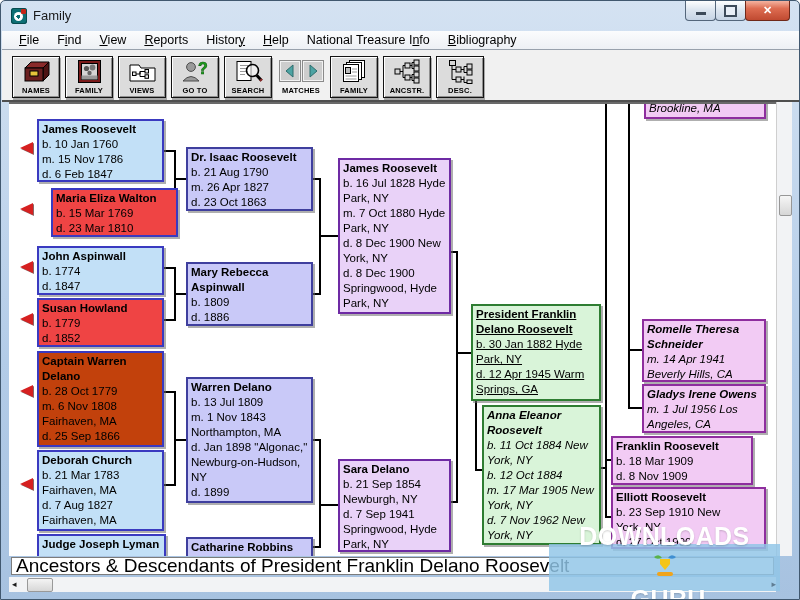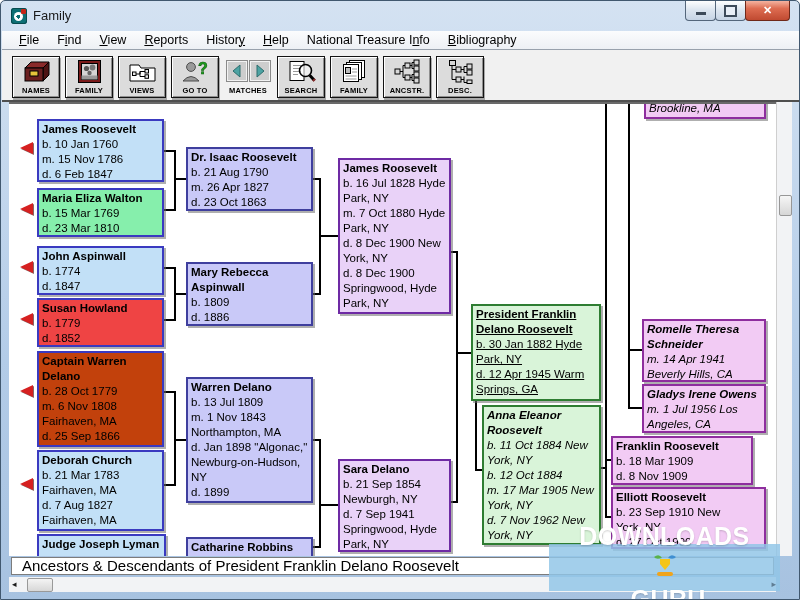--- a/index.html
+++ b/index.html
@@ -46,21 +46,21 @@
   .pbox.vbottom{display:flex;flex-direction:column;justify-content:flex-end;}
   .pline{white-space:nowrap;}
   .seg{position:absolute;background:#000;}
   .tri{position:absolute;width:0;height:0;border-top:6px solid transparent;border-bottom:6px solid transparent;
     border-right:13px solid #d62020;filter:drop-shadow(1px 1px 0 rgba(60,0,0,.6));}
   
   .vscroll{position:absolute;left:775px;top:101px;width:16px;height:454px;background:#f2f3f5;border-left:1px solid #cfcfcf;box-sizing:border-box;}
   .vthumb{position:absolute;left:2px;top:93px;width:11px;height:19px;background:linear-gradient(#f6f6f6,#d6d6d6);
     border:1px solid #979797;border-radius:2px;}
   .statusfield{position:absolute;left:10px;top:556px;width:763px;height:18px;background:#fff;border:1px solid #7c7c7c;
-    box-sizing:border-box;font-size:15px;line-height:16px;padding-left:10px;color:#000;white-space:nowrap;overflow:hidden;}
+    box-sizing:border-box;font-size:19px;line-height:16px;padding-left:4px;color:#000;white-space:nowrap;overflow:hidden;}
   .hscroll{position:absolute;left:8px;top:576px;width:767px;height:15px;background:#f2f3f5;}
   .harrow{position:absolute;left:3px;top:2px;font-size:9px;color:#1a1a1a;}
   .hthumb{position:absolute;left:18px;top:1px;width:24px;height:12px;background:linear-gradient(#f4f4f4,#d7d7d7);
     border:1px solid #999;border-radius:2px;}
   
   .watermark{position:absolute;left:548px;top:543px;width:231px;height:47px;background:rgba(144,197,231,.83);
     display:flex;align-items:center;justify-content:center;z-index:60;flex-direction:column;}
   .wm-text{color:#fff;font-weight:bold;font-size:25px;letter-spacing:.4px;text-shadow:0 1px 2px rgba(0,0,0,.18);white-space:nowrap;}
   .wm-logo{margin:0 1px;}
   .wm-caret{position:absolute;right:4px;bottom:2px;color:#5f7d93;font-size:9px;line-height:9px;}
@@ -135,44 +135,44 @@
       <div class="tbtn">
         <span class="ic">
           <svg width="29" height="25" viewBox="0 0 29 25">
             <circle cx="10" cy="8" r="4.4" fill="#9a9a9a" stroke="#4d4d4d"></circle>
             <path d="M2,22 q8,-9 16,0 z" fill="#9a9a9a" stroke="#4d4d4d"></path>
             <text x="17" y="15" font-size="16" font-weight="bold" fill="#1da11d" stroke="#0a5a0a" stroke-width="0.6" font-family="Liberation Sans,sans-serif">?</text>
           </svg>
         </span>
         <div class="lbl">GO TO</div>
       </div>
+      <div class="tbtn">
+        <span class="ic">
+          <svg width="29" height="25" viewBox="0 0 29 25">
+            <rect x="3" y="2.5" width="14" height="19" fill="#fff" stroke="#000"></rect>
+            <path d="M6,6.5h8M6,9.5h8M6,12.5h8M6,15.5h5" stroke="#999"></path>
+            <circle cx="18.5" cy="11.5" r="6" fill="rgba(255,255,255,0.55)" stroke="#000" stroke-width="1.6"></circle>
+            <line x1="22.7" y1="16.3" x2="27.5" y2="21.5" stroke="#000" stroke-width="3"></line>
+            <line x1="26.3" y1="20.2" x2="27.7" y2="21.7" stroke="#8a2a2a" stroke-width="3"></line>
+          </svg>
+        </span>
+        <div class="lbl">SEARCH</div>
+      </div>
       <div class="tbtn flat">
         <span class="ic">
           <svg width="45" height="23" viewBox="0 0 45 23">
             <rect x="0.5" y="0.5" width="21" height="21" fill="#cdcdcd" stroke="#8a8a8a"></rect>
             <rect x="1.5" y="1.5" width="19" height="19" fill="none" stroke="#f2f2f2"></rect>
             <polygon points="14,5 7,11 14,17" fill="#4da3a3" stroke="#2d6d6d"></polygon>
             <rect x="23.5" y="0.5" width="21" height="21" fill="#cdcdcd" stroke="#8a8a8a"></rect>
             <rect x="24.5" y="1.5" width="19" height="19" fill="none" stroke="#f2f2f2"></rect>
             <polygon points="31,5 38,11 31,17" fill="#4da3a3" stroke="#2d6d6d"></polygon>
           </svg>
         </span>
         <div class="lbl">MATCHES</div>
-      </div>
-      <div class="tbtn">
-        <span class="ic">
-          <svg width="29" height="25" viewBox="0 0 29 25">
-            <rect x="3" y="2.5" width="14" height="19" fill="#fff" stroke="#000"></rect>
-            <path d="M6,6.5h8M6,9.5h8M6,12.5h8M6,15.5h5" stroke="#999"></path>
-            <circle cx="18.5" cy="11.5" r="6" fill="rgba(255,255,255,0.55)" stroke="#000" stroke-width="1.6"></circle>
-            <line x1="22.7" y1="16.3" x2="27.5" y2="21.5" stroke="#000" stroke-width="3"></line>
-            <line x1="26.3" y1="20.2" x2="27.7" y2="21.7" stroke="#8a2a2a" stroke-width="3"></line>
-          </svg>
-        </span>
-        <div class="lbl">SEARCH</div>
       </div>
       <div class="tbtn">
         <span class="ic">
           <svg width="27" height="25" viewBox="0 0 27 25">
             <rect x="8.5" y="1.5" width="15" height="17" fill="#fff" stroke="#000"></rect>
             <rect x="5.5" y="3.5" width="15" height="17" fill="#fff" stroke="#000"></rect>
             <rect x="2.5" y="5.5" width="15" height="17" fill="#fff" stroke="#000"></rect>
             <rect x="4.5" y="8.5" width="5" height="6" fill="#bbb" stroke="#000"></rect>
             <path d="M11,10h5M11,13h5M4.5,17h11M4.5,20h11" stroke="#999"></path>
           </svg>
@@ -243,21 +243,21 @@
       <div class="seg" style="left: 598px; top: 412px; width: 4px; height: 2px;"></div>
       <div class="seg" style="left: 619px; top: 0px; width: 2px; height: 305px;"></div>
       <div class="seg" style="left: 621px; top: 245px; width: 12px; height: 2px;"></div>
       <div class="seg" style="left: 621px; top: 303px; width: 12px; height: 2px;"></div>
       <div class="pbox" style="left: 28px; top: 15px; width: 127px; height: 63px; background: rgb(194, 224, 247); border-color: rgb(58, 58, 192);">
         <div class="pname">James Roosevelt</div>
         <div class="pline">b. 10 Jan 1760</div>
         <div class="pline">m. 15 Nov 1786</div>
         <div class="pline">d. 6 Feb 1847</div>
       </div>
-      <div class="pbox" style="left: 28px; top: 84px; width: 127px; height: 49px; background: #86efac; border-color: rgb(58, 58, 192);">
+      <div class="pbox" style="left: 42px; top: 84px; width: 127px; height: 49px; background: #ef4444; border-color: rgb(58, 58, 192);">
         <div class="pname">Maria Eliza Walton</div>
         <div class="pline">b. 15 Mar 1769</div>
         <div class="pline">d. 23 Mar 1810</div>
       </div>
       <div class="pbox" style="left: 28px; top: 142px; width: 127px; height: 49px; background: rgb(194, 224, 247); border-color: rgb(58, 58, 192);">
         <div class="pname">John Aspinwall</div>
         <div class="pline">b. 1774</div>
         <div class="pline">d. 1847</div>
       </div>
       <div class="pbox" style="left: 28px; top: 194px; width: 127px; height: 49px; background: #ef4444; border-color: rgb(58, 58, 192);">

